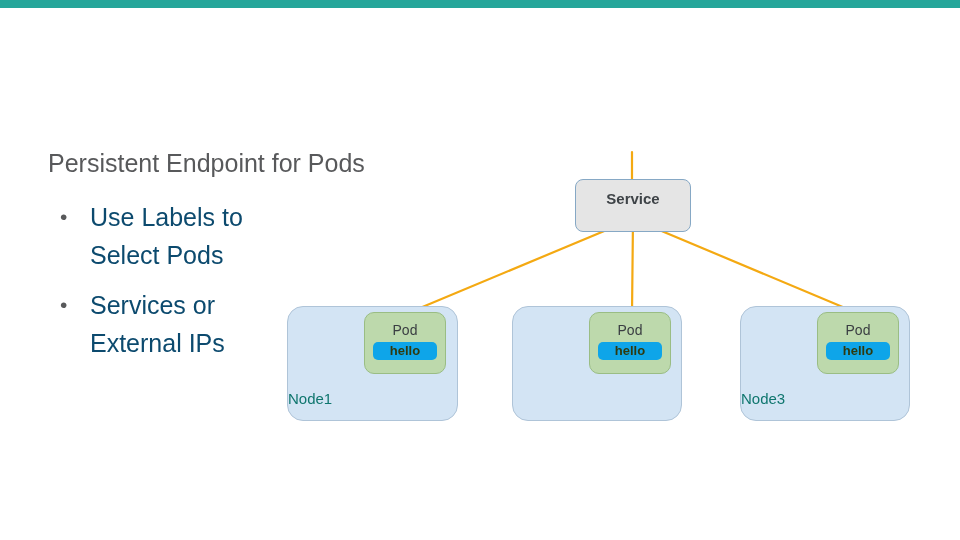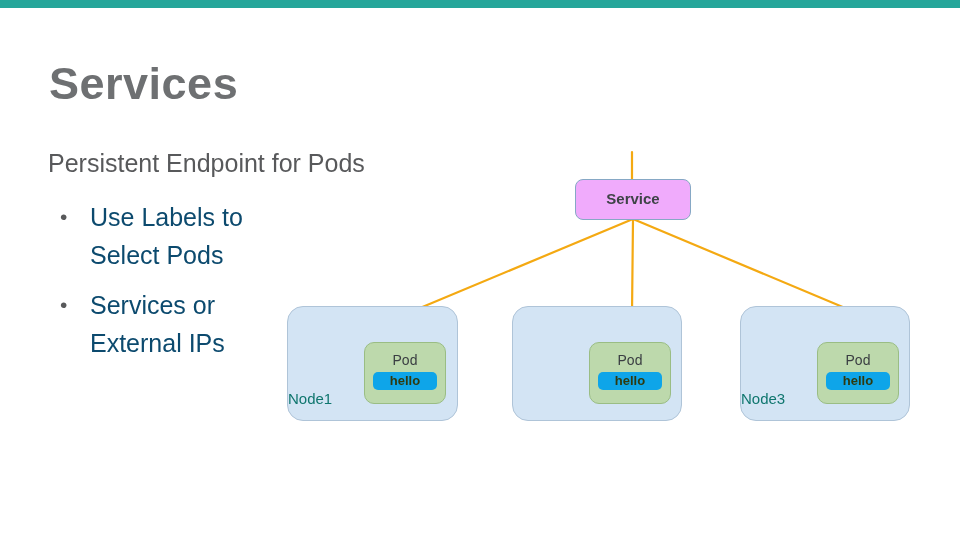--- a/index.html
+++ b/index.html
@@ -68,22 +68,22 @@
     position: absolute;
     left: 0; top: 0;
     width: 960px; height: 540px;
     z-index: 1;
     pointer-events: none;
   }
 
   .service-box {
     position: absolute;
     left: 575px; top: 179px;
-    width: 116px; height: 41px;
-    background: #f0abfc;
+    width: 116px; height: 53px;
+    background: #e5e5e5;
     border: 1.5px solid #86A8C5;
     border-radius: 8px;
     z-index: 2;
     text-align: center;
     line-height: 38px;
     font-size: 15px;
     font-weight: bold;
     color: #3E4347;
   }
 
@@ -110,21 +110,20 @@
     color: #0f766e;
   }
 
   .pod {
     position: absolute;
     left: 76px; top: 5px;
     width: 82px; height: 62px;
     background: #BDD9AC;
     border: 1px solid #9ABD84;
     border-radius: 10px;
-    margin-top: 30px;
   }
   .pod-label {
     margin-top: 9px;
     text-align: center;
     font-size: 14px;
     color: #3A3E42;
   }
   .pod-badge {
     margin: 4px auto 0 auto;
     width: 64px; height: 18px;
@@ -137,21 +136,20 @@
     color: #2F3A10;
   }
 </style>
 </head>
 <body>
 
 <div class="slide">
 
   <div class="accent-bar"></div>
 
-  <h1 class="title">Services</h1>
 
   <p class="intro">Persistent Endpoint for Pods</p>
 
   <div class="bullets">
     <div class="bullet">
       <span class="dot">•</span>
       <span class="btext">Use Labels to Select Pods</span>
     </div>
     <div class="bullet">
       <span class="dot">•</span>

